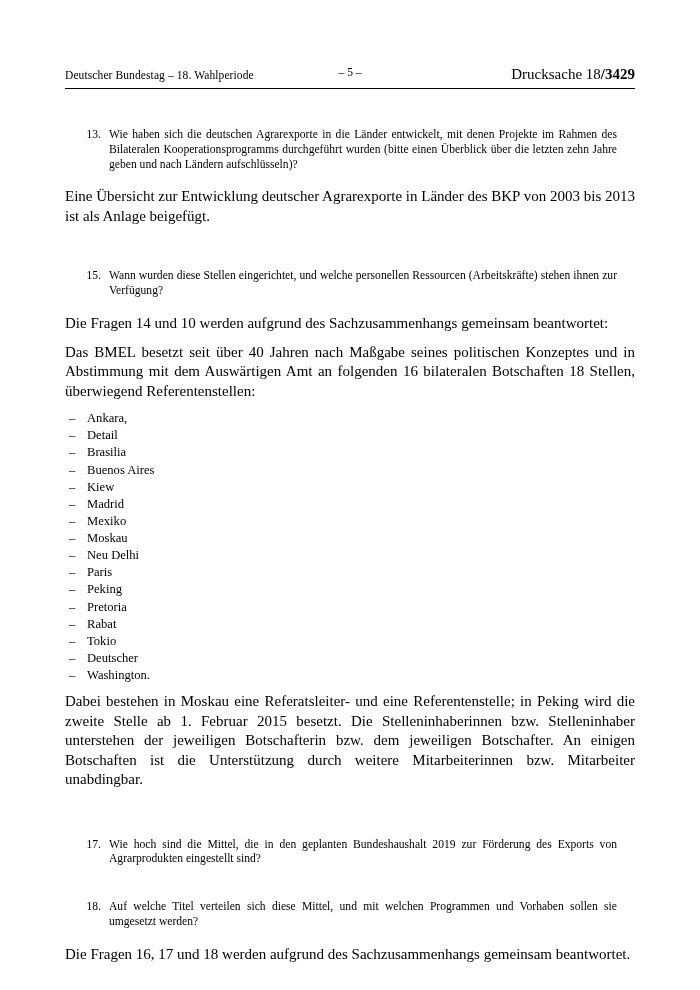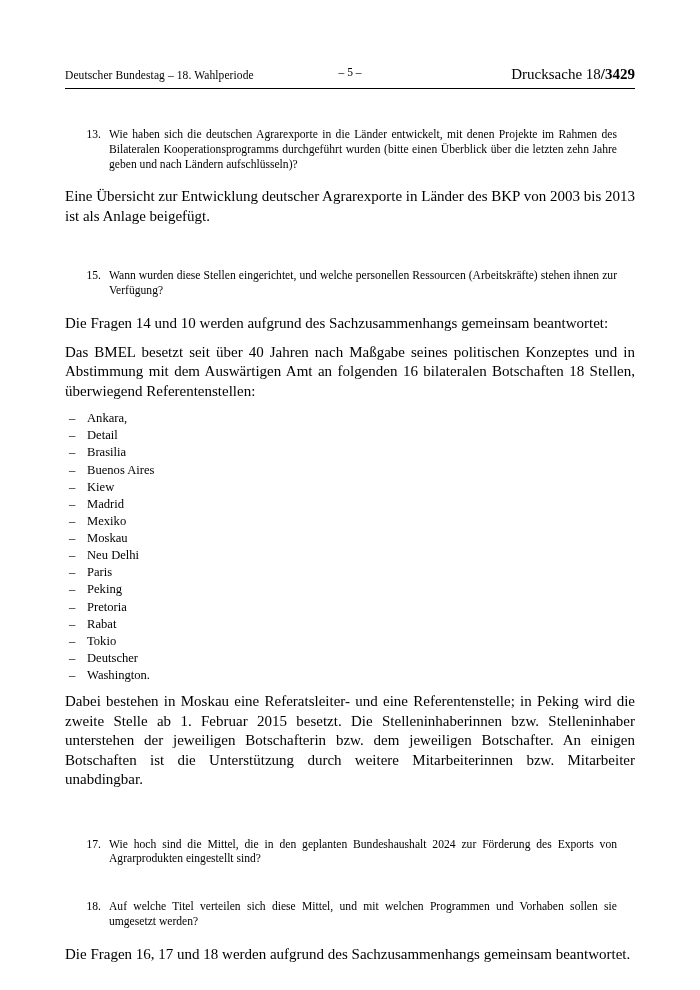--- a/index.html
+++ b/index.html
@@ -193,21 +193,21 @@
 
     <p class="answer">Dabei bestehen in Moskau eine Referatsleiter- und eine Referentenstelle; in Peking wird die zweite Stelle ab 1. Februar 2015 besetzt. Die Stelleninhaberinnen bzw. Stelleninhaber unterstehen der jeweiligen Botschafterin bzw. dem jeweiligen Botschafter. An einigen Botschaften ist die Unterstützung durch weitere Mitarbeiterinnen bzw. Mitarbeiter unabdingbar.</p>
 
     <div class="gap-lg"></div>
 
 
     <div class="gap-sm"></div>
 
     <div class="q">
       <span class="num">17.</span>
-      <span class="q-text">Wie hoch sind die Mittel, die in den geplanten Bundeshaushalt 2024 zur Förderung des Exports von Agrarprodukten eingestellt sind?</span>
+      <span class="q-text">Wie hoch sind die Mittel, die in den geplanten Bundeshaushalt 2019 zur Förderung des Exports von Agrarprodukten eingestellt sind?</span>
     </div>
 
     <div class="gap-sm"></div>
 
     <div class="q">
       <span class="num">18.</span>
       <span class="q-text">Auf welche Titel verteilen sich diese Mittel, und mit welchen Programmen und Vorhaben sollen sie umgesetzt werden?</span>
     </div>
 
     <div class="gap-sm"></div>

